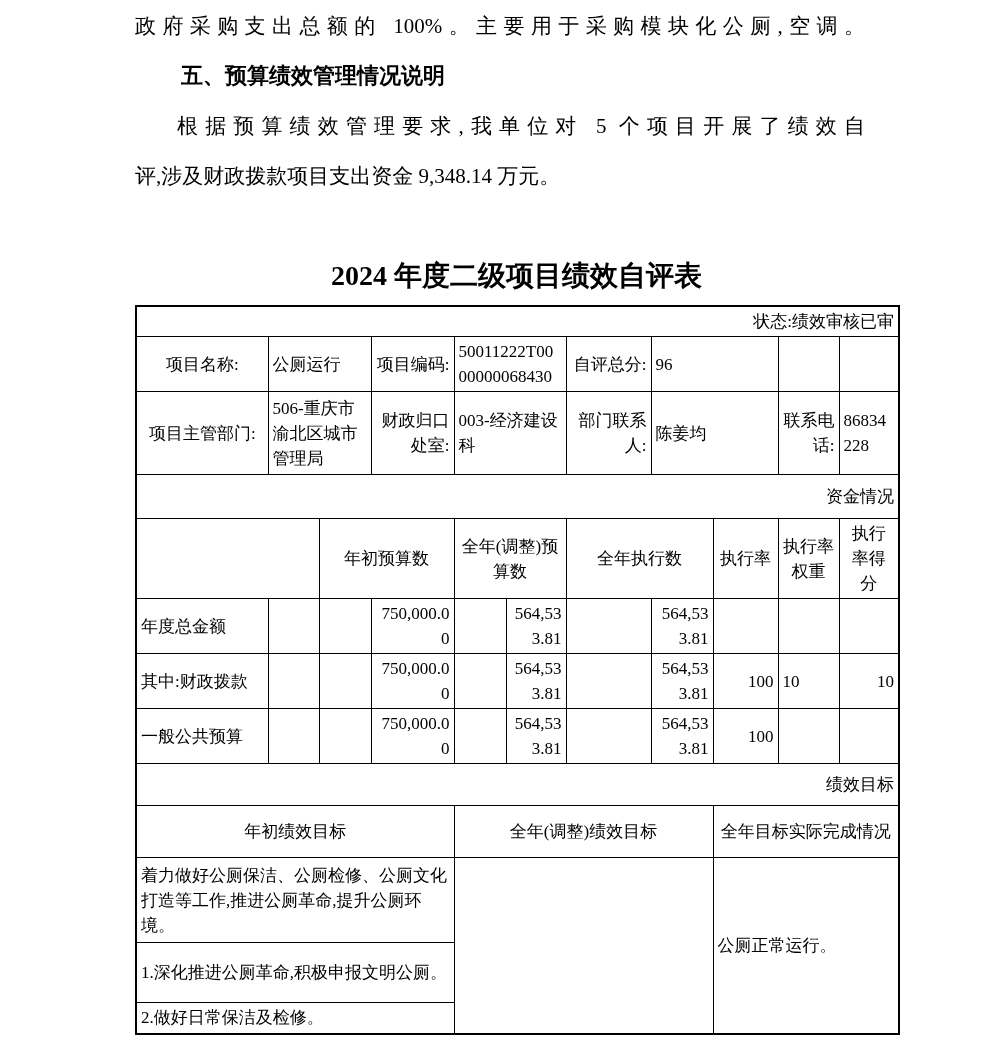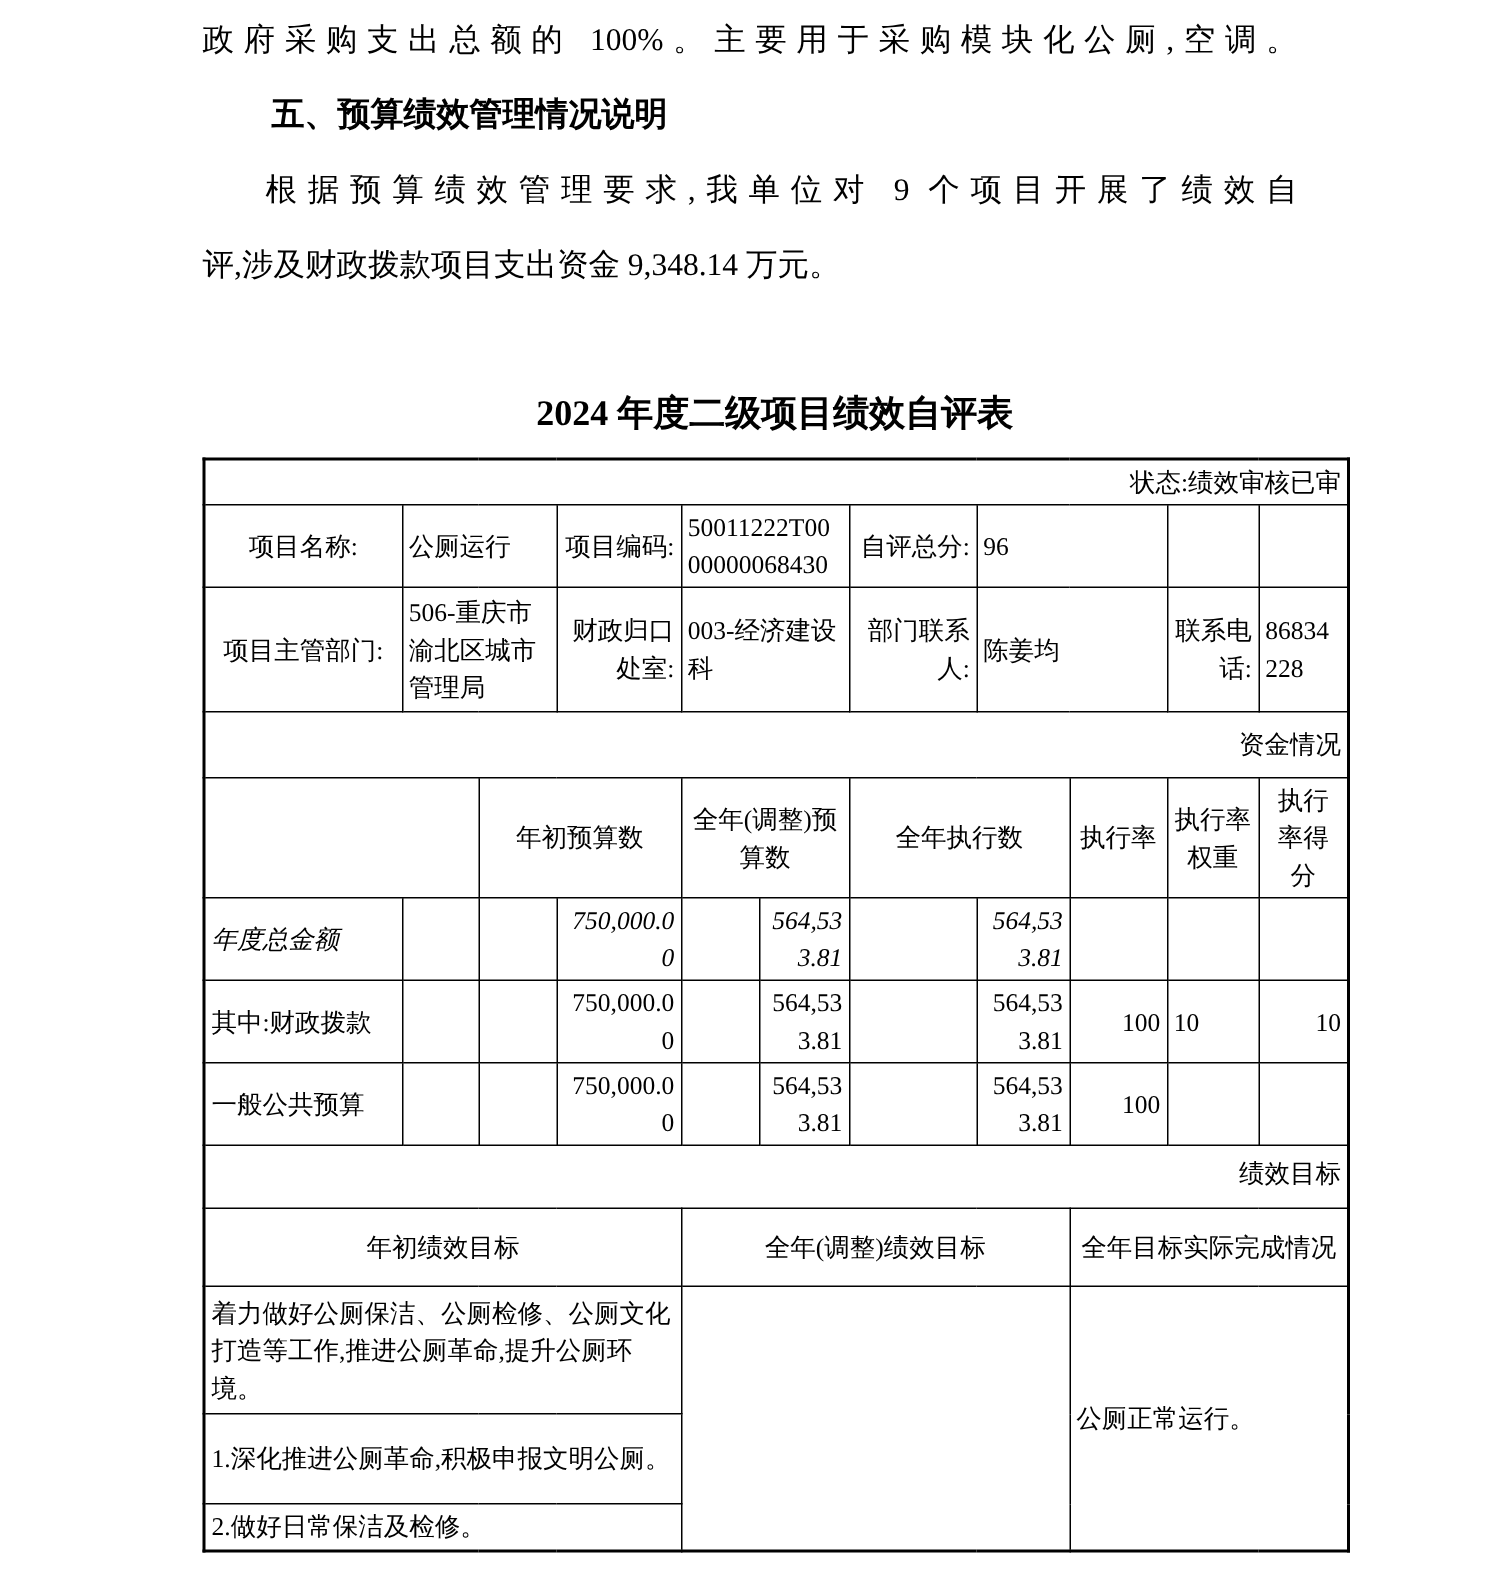--- a/index.html
+++ b/index.html
@@ -15,21 +15,21 @@
   .jline { font-size: 21px; line-height: 50px; text-align: justify; text-align-last: justify; }
   .section-heading {
     font-family: "Liberation Sans", "DejaVu Sans", sans-serif;
     font-weight: bold; font-size: 22px; line-height: 50px;
     padding-left: 46px; white-space: nowrap;
   }
   .sub-heading { font-size: 21px; line-height: 50px; padding-left: 50px; white-space: nowrap; }
   .para-line1 { padding-left: 42px; }
   .para-line2 { text-align: left; text-align-last: left; white-space: nowrap; }
   .table-title {
-    width: 763px; margin-top: 54px; font-size: 24px; font-weight: bold;
+    width: 763px; margin-top: 54px; font-size: 28px; font-weight: bold;
     text-align: center; line-height: 42px; white-space: nowrap;
   }
   table.report {
     margin-top: 8px; width: 763px;
     border-collapse: collapse; table-layout: fixed;
     font-size: 17px; border: 2px solid #000;
   }
   table.report td {
     border: 1px solid #000; line-height: 25px;
     vertical-align: middle; padding: 2px 4px; overflow: hidden;
@@ -43,34 +43,34 @@
   td.section { text-align: right; }
   td.hdr { text-align: center; padding: 2px 4px; }
   td.hdr-adj { text-align: center; padding: 2px 8px; }
   td.hdr-actual { text-align: center; padding: 2px 10px; }
   td.money { text-align: right; word-break: break-all; padding: 2px 5px; }
   td.num-r { text-align: right; padding-right: 6px; }
   td.num-l { text-align: left; padding-left: 4px; }
   td.goal { vertical-align: top; text-align: left; padding: 2px 7px; line-height: 27px; }
   td.goal-top { vertical-align: top; text-align: left; padding: 4px 6px; }
   tr.rA { height: 30px; } tr.rB { height: 55px; } tr.rC { height: 83px; }
-  tr.rD { height: 44px; } tr.rE { height: 57px; } tr.rF { height: 55px; font-style: italic; }
-  tr.rG { height: 51px; } tr.rH { height: 55px; } tr.rI { height: 42px; font-family: Liberation Mono, monospace; }
+  tr.rD { height: 44px; } tr.rE { height: 57px; } tr.rF { height: 55px; }
+  tr.rG { height: 51px; } tr.rH { height: 55px; } tr.rI { height: 42px; }
   tr.rJ { height: 52px; } tr.rK { height: 85px; } tr.rL { height: 60px; }
   tr.rM { height: 31px; }
 </style>
 </head>
 <body>
 
 <div class="page">
 
   <div class="textblock">
     <div class="jline">政府采购支出总额的 100%。主要用于采购模块化公厕,空调。</div>
     <div class="section-heading">五、预算绩效管理情况说明</div>
-    <div class="jline para-line1">根据预算绩效管理要求,我单位对 9 个项目开展了绩效自</div>
+    <div class="jline para-line1">根据预算绩效管理要求,我单位对 5 个项目开展了绩效自</div>
     <div class="line para-line2">评,涉及财政拨款项目支出资金 9,348.14 万元。</div>
   </div>
 
   <div class="table-title">2024 年度二级项目绩效自评表</div>
 
   <table class="report">
     <colgroup>
       <col style="width:132px">
         <col style="width:51px">
         <col style="width:52px">

